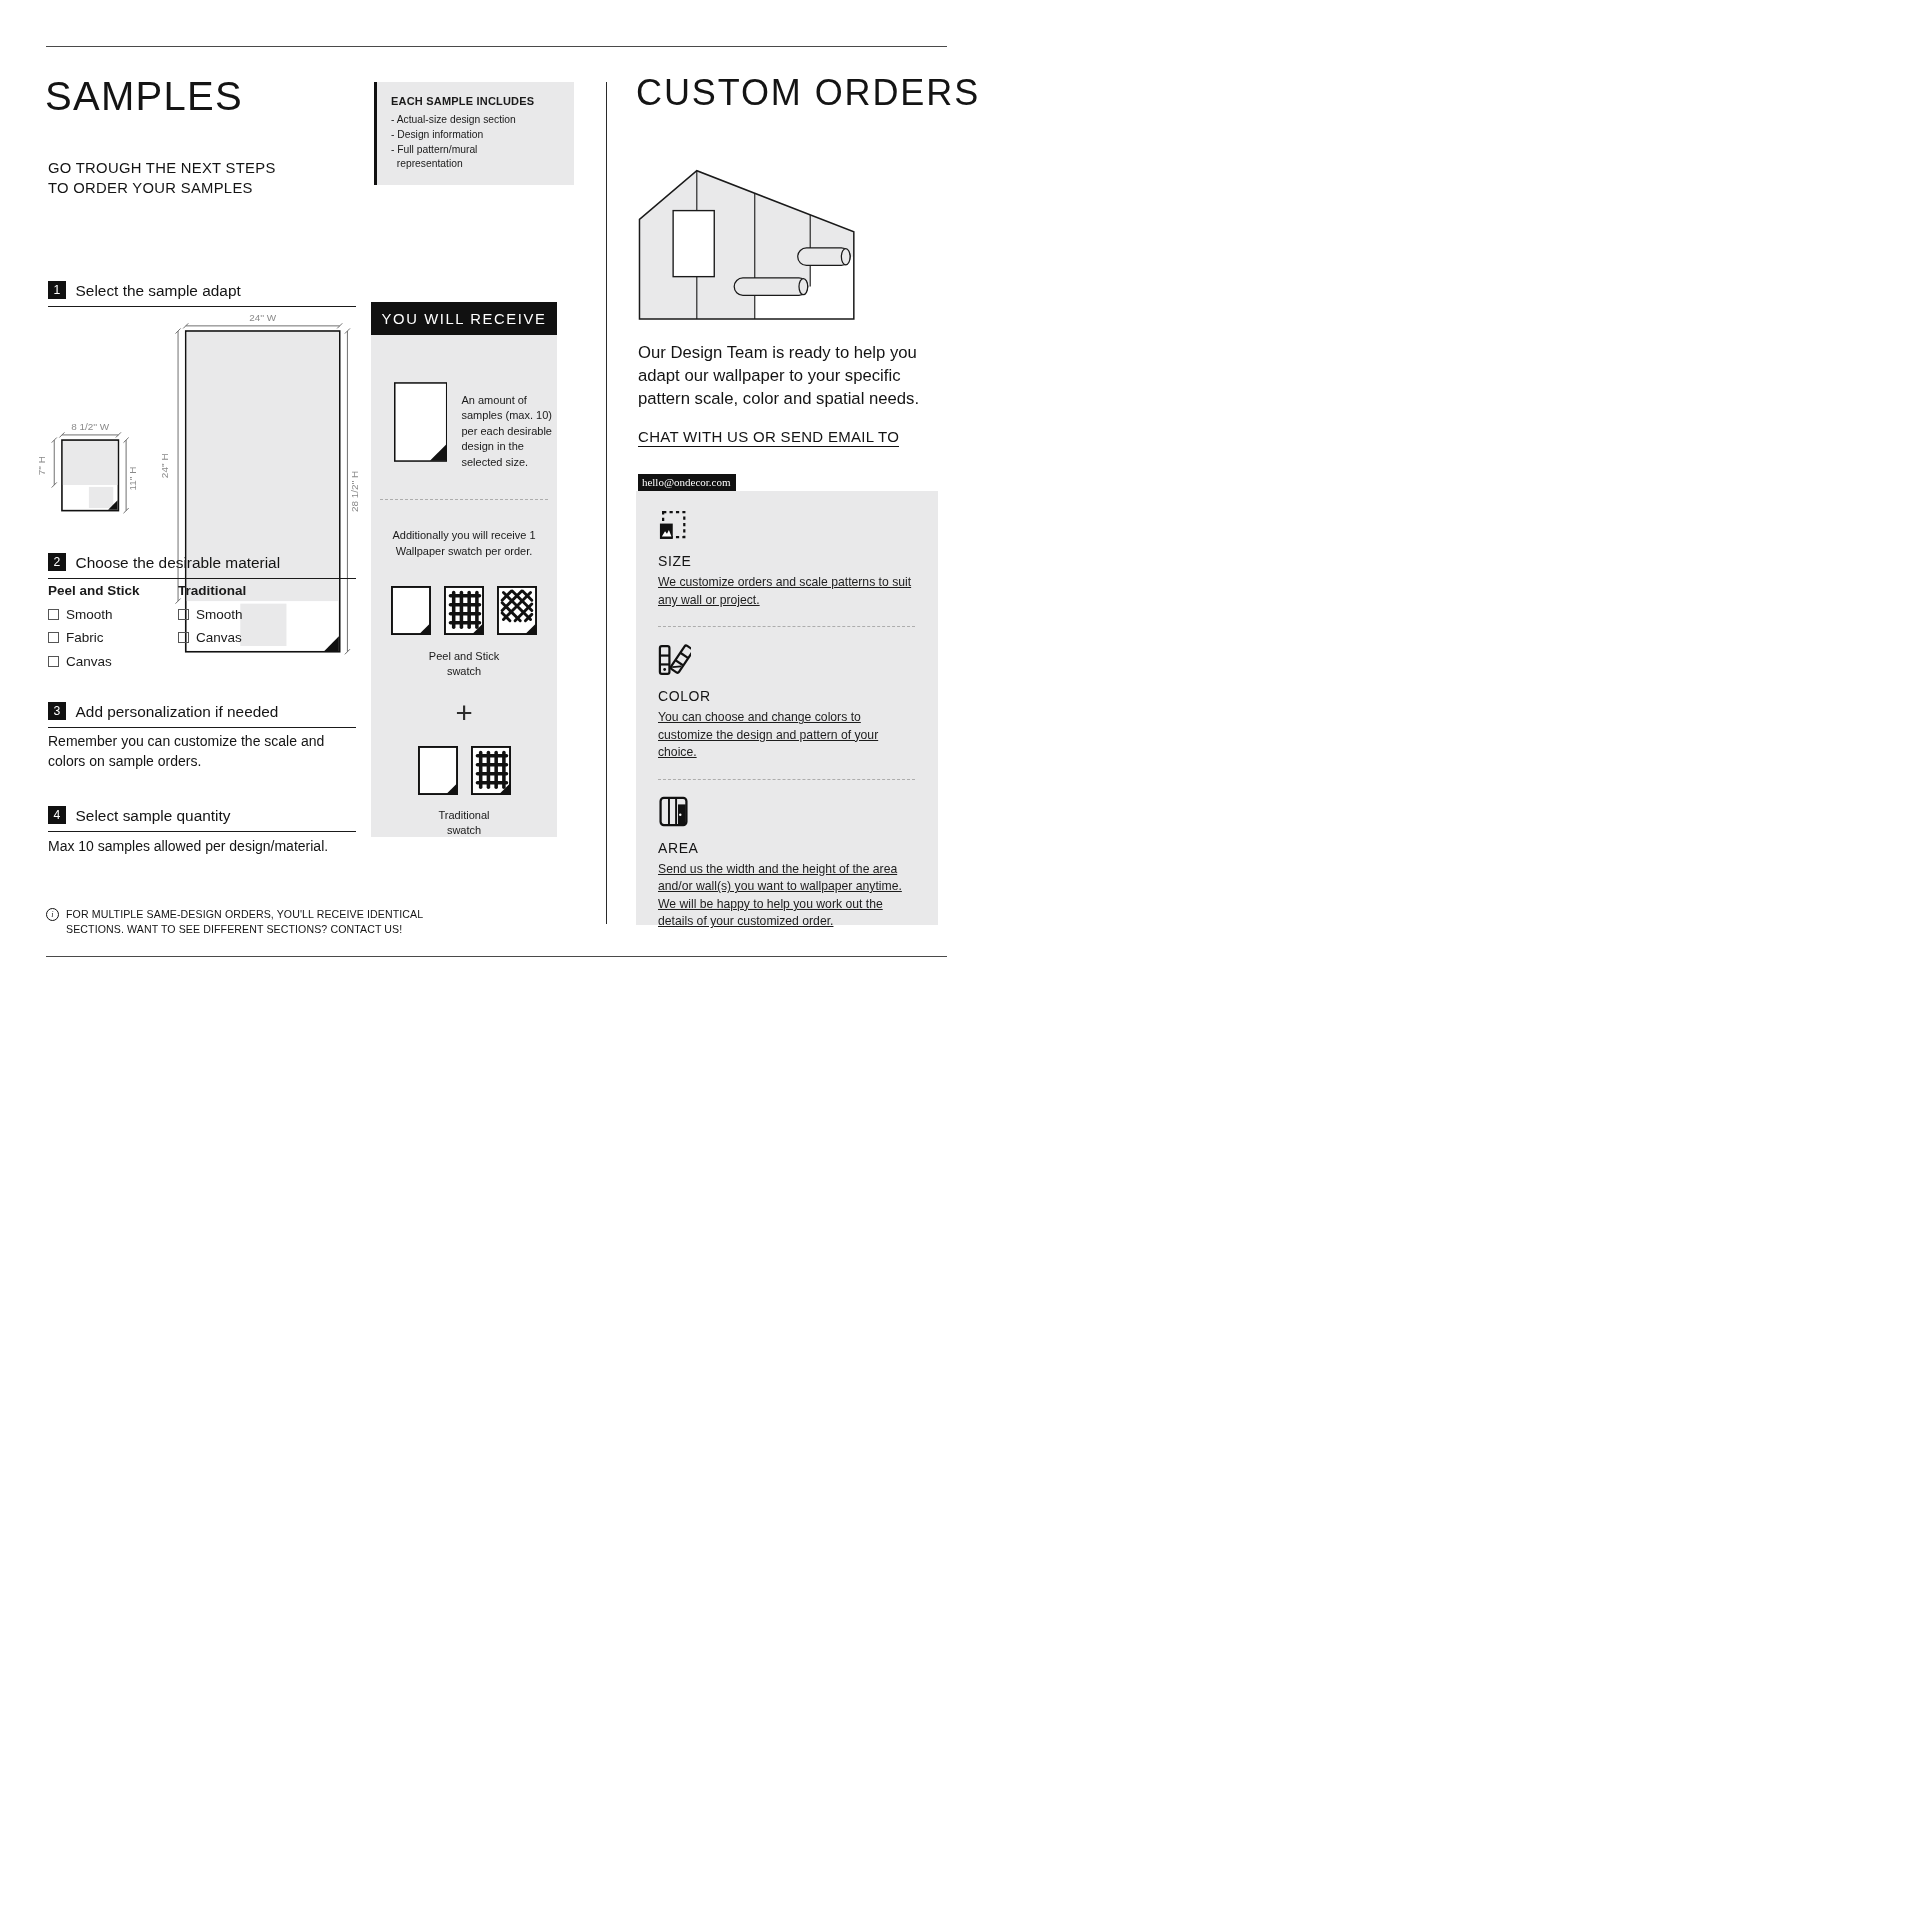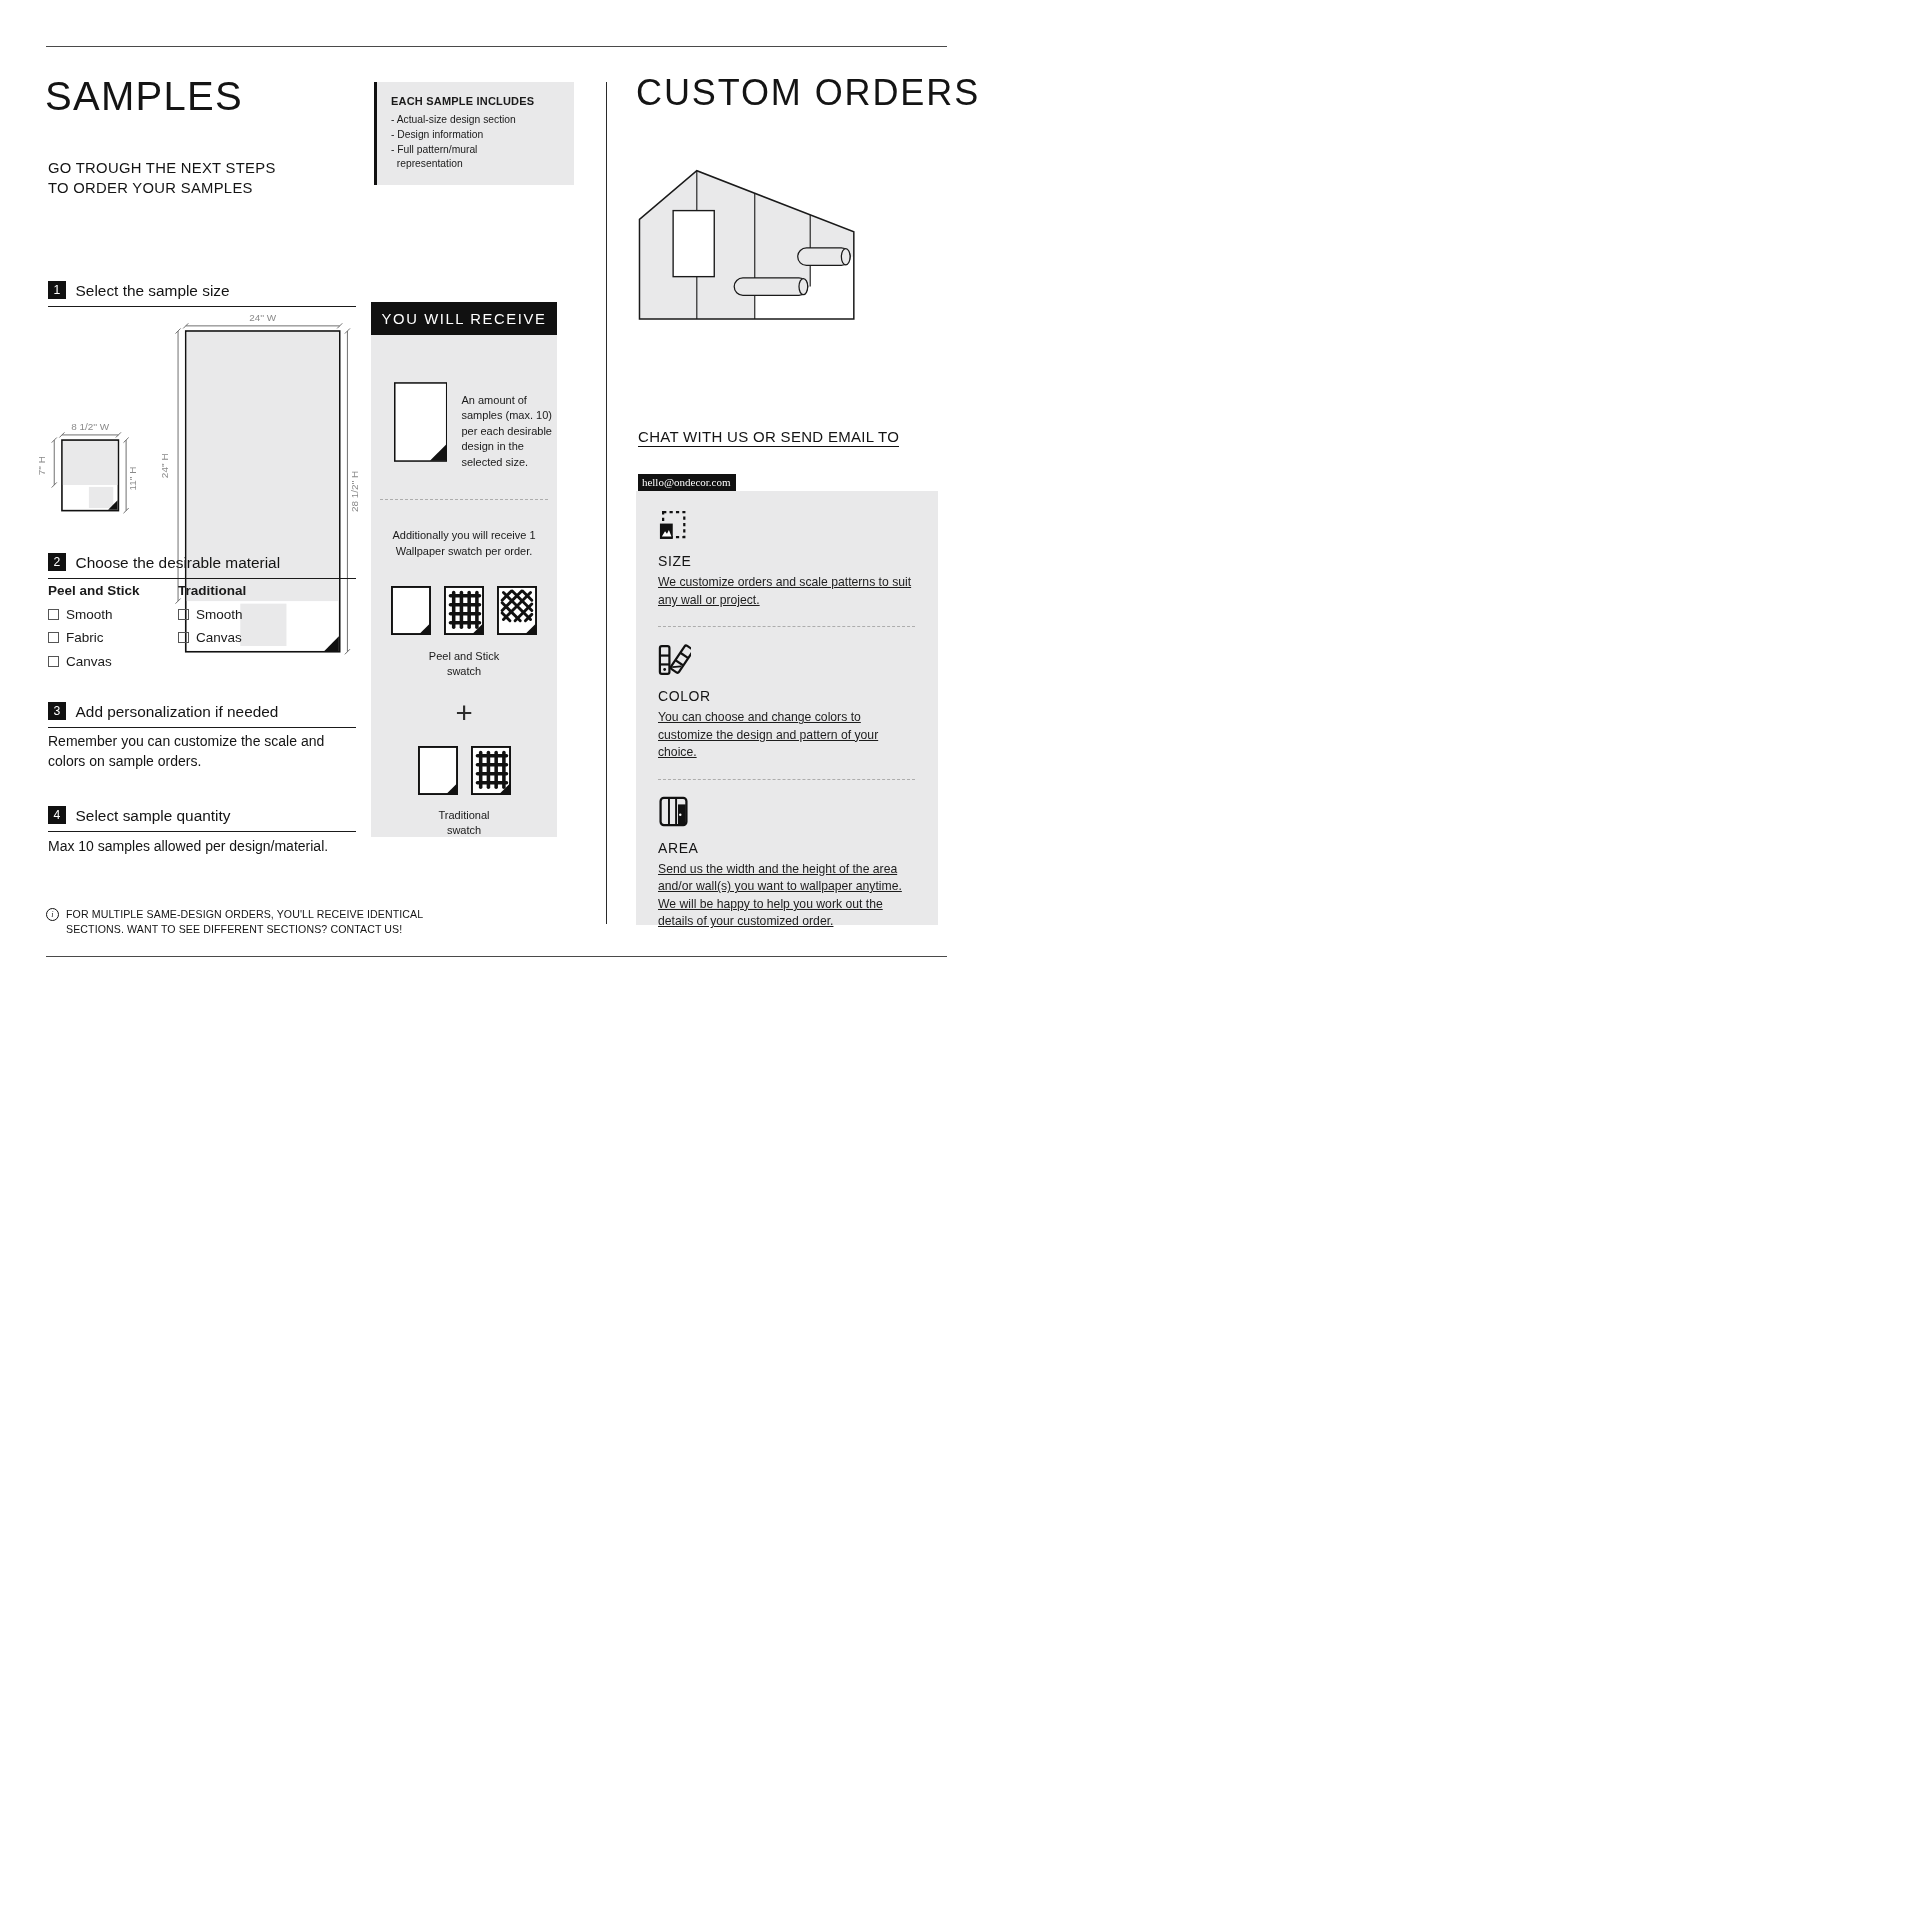--- a/index.html
+++ b/index.html
@@ -77,21 +77,21 @@
   <div class="abs includes-box" style="left:374px;top:82px;">
     <div class="ttl">EACH SAMPLE INCLUDES</div>
     <div class="itm">- Actual-size design section</div>
     <div class="itm">- Design information</div>
     <div class="itm">- Full pattern/mural</div>
     <div class="itm indent">representation</div>
   </div>
 
   <div class="abs step-header" style="left:48px;top:281px;">
     <div class="step-badge">1</div>
-    <div class="step-title">Select the sample size</div>
+    <div class="step-title">Select the sample adapt</div>
   </div>
 
   <svg class="abs" style="left:35px;top:307px;" width="340" height="363" viewBox="0 0 530 565">
 
     <rect x="42" y="207" width="88" height="110" fill="#ffffff" stroke="#111" stroke-width="2.5"></rect>
     <rect x="43.5" y="208.5" width="85" height="68.5" fill="#e9e9ea"></rect>
     <rect x="84" y="280" width="38" height="33" fill="#e9e9ea"></rect>
     <path d="M114 315.6 L128.7 315.6 L128.7 300.9 Z" fill="#111"></path>
 
     <g stroke="#6a6a6a" stroke-width="1.5">
@@ -282,20 +282,21 @@
       <rect x="262" y="138" width="84" height="28" rx="14" fill="#e9e9ea" stroke="#1a1a1a" stroke-width="2"></rect>
       <ellipse cx="339" cy="152" rx="7" ry="13" fill="#e9e9ea" stroke="#1a1a1a" stroke-width="2"></ellipse>
     </g>
     <g>
       <rect x="160" y="186" width="118" height="28" rx="14" fill="#e9e9ea" stroke="#1a1a1a" stroke-width="2"></rect>
       <ellipse cx="271" cy="200" rx="7" ry="13" fill="#e9e9ea" stroke="#1a1a1a" stroke-width="2"></ellipse>
     </g>
     <polygon points="8,252 8,92 100,14 352,112 352,252" fill="none" stroke="#1a1a1a" stroke-width="2.4"></polygon>
   </svg>
 
+  <div class="abs custom-intro" style="left:638px;top:342px;">Our Design Team is ready to help you adapt our wallpaper to your specific pattern scale, color and spatial needs.</div>
 
   <div class="abs" style="left:638px;top:428px;">
     <span class="chat-label">CHAT WITH US OR SEND EMAIL TO</span>
   </div>
   <div class="abs" style="left:638px;top:474px;font-family:Liberation Serif, serif;">
     <span class="email-badge">hello@ondecor.com</span>
   </div>
 
   <div class="abs custom-box" style="left:636px;top:491px;">
     

